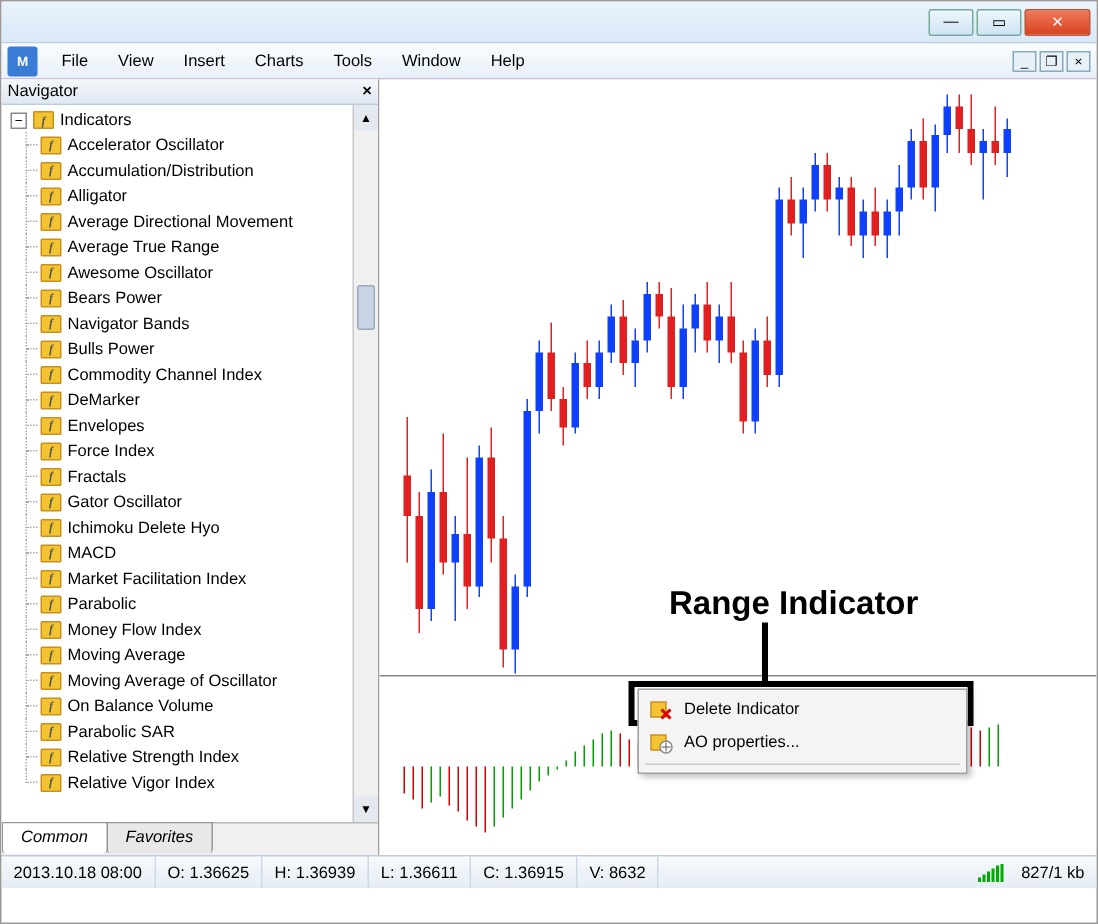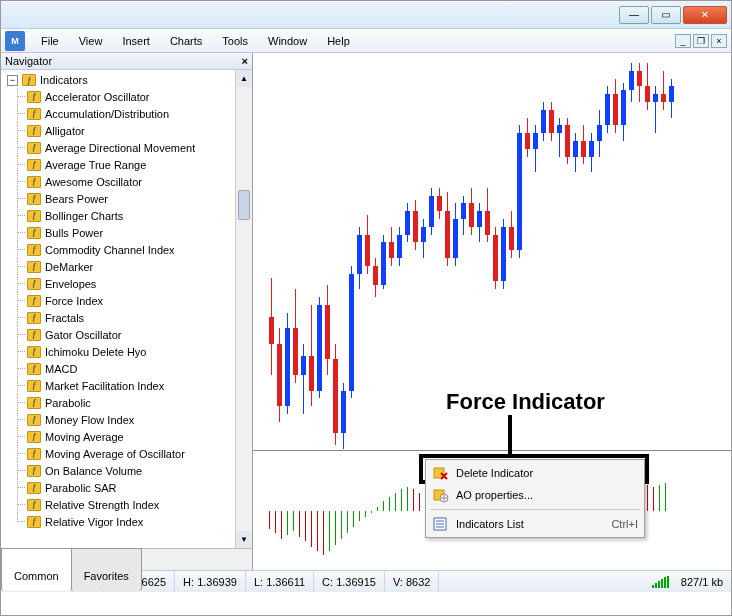--- a/index.html
+++ b/index.html
@@ -27,21 +27,21 @@
   .navhdr .x { margin-left: auto; font-weight: bold; cursor: default; }
   .tree { flex: 1; overflow: hidden; padding: 2px 0 2px 6px; position: relative; }
   .treeroot { display: flex; align-items: center; height: 16px; }
   .treetoggle { width: 11px; height: 11px; border: 1px solid #888; background: #fff; font-size: 9px; line-height: 9px; text-align: center; margin-right: 4px; }
   .fxicon { width: 14px; height: 12px; background: #f4c430; border: 1px solid #c89020; border-radius: 1px; display: inline-flex; align-items: center; justify-content: center; font-size: 8px; font-style: italic; font-weight: bold; color: #555; margin-right: 4px; font-family: serif; }
   .treeitem { display: flex; align-items: center; height: 17px; padding-left: 20px; position: relative; white-space: nowrap; }
   .treeitem::before { content: ''; position: absolute; left: 10px; top: 0; bottom: 0; border-left: 1px dotted #aaa; }
   .treeitem::after { content: ''; position: absolute; left: 10px; top: 8px; width: 8px; border-top: 1px dotted #aaa; }
   .treeitem:last-child::before { height: 9px; }
   .navtabs { height: 22px; display: flex; background: #f0f0f0; border-top: 1px solid #bbb; }
-  .navtab { padding: 21px 12px; border: 1px solid #999; border-bottom: none; background: #fff; margin-right: -1px; border-radius: 0 0 3px 3px; position: relative; top: -1px; }
+  .navtab { padding: 3px 12px; border: 1px solid #999; border-bottom: none; background: #fff; margin-right: -1px; border-radius: 0 0 3px 3px; position: relative; top: -1px; font-style: italic; }
   .navtab.inactive { background: #e8e8e8; }
   .vscroll { position: absolute; right: 0; top: 17px; bottom: 22px; width: 17px; background: #f0f0f0; border-left: 1px solid #ccc; }
   .vscroll .thumb { position: absolute; left: 2px; right: 2px; top: 120px; height: 30px; background: #c8d4e4; border: 1px solid #9ab; border-radius: 2px; }
   .vscroll .arrow { position: absolute; left: 0; right: 0; height: 17px; background: #e4e8ef; display: flex; align-items: center; justify-content: center; font-size: 8px; }
   .vscroll .arrow.up { top: 0; }
   .vscroll .arrow.down { bottom: 0; }
   
   
   .chart { flex: 1; position: relative; background: #fff; overflow: hidden; }
   .candle-area { position: absolute; inset: 0; }
@@ -141,21 +141,21 @@
           <div class="treeitem">
             <span class="fxicon">f</span>
             <span>Awesome Oscillator</span>
           </div>
           <div class="treeitem">
             <span class="fxicon">f</span>
             <span>Bears Power</span>
           </div>
           <div class="treeitem">
             <span class="fxicon">f</span>
-            <span>Bollinger Charts</span>
+            <span>Navigator Bands</span>
           </div>
           <div class="treeitem">
             <span class="fxicon">f</span>
             <span>Bulls Power</span>
           </div>
           <div class="treeitem">
             <span class="fxicon">f</span>
             <span>Commodity Channel Index</span>
           </div>
           <div class="treeitem">
@@ -507,21 +507,21 @@
         <div class="aobar down" style="left: 382px; top: 28px; height: 32px;"></div>
         <div class="aobar down" style="left: 388px; top: 32px; height: 28px;"></div>
         <div class="aobar down" style="left: 394px; top: 34px; height: 26px;"></div>
         <div class="aobar down" style="left: 400px; top: 36px; height: 24px;"></div>
         <div class="aobar up" style="left: 406px; top: 34px; height: 26px;"></div>
         <div class="aobar up" style="left: 412px; top: 32px; height: 28px;"></div>
       </div>
   </div>
 </div>
 
-<div class="annotation" style="left:445px; top:388px;">Force Indicator</div>
+<div class="annotation" style="left:445px; top:388px;">Range Indicator</div>
 <div class="annoline" style="left:507px; top:414px; width:4px; height:42px;"></div>
 <div class="annobox" style="left:418px; top:453px; width:230px; height:30px;"></div>
 
 <div class="ctxmenu" style="left:424px; top:458px;">
   <div class="ctxitem">
     <span class="ctxicon">
       <svg viewBox="0 0 16 16">
           <rect x="1" y="3" width="10" height="10" fill="#f4c430" stroke="#c89020"></rect>
           <path d="M8 8l6 6M14 8l-6 6" stroke="#d00" stroke-width="2"></path>
         </svg>
@@ -532,30 +532,20 @@
     <span class="ctxicon">
       <svg viewBox="0 0 16 16">
           <rect x="1" y="3" width="10" height="10" fill="#f4c430" stroke="#c89020"></rect>
           <circle cx="11" cy="11" r="4" fill="#fff" stroke="#888"></circle>
           <path d="M11 8v6M8 11h6" stroke="#888"></path>
         </svg>
     </span>
     <span>AO properties...</span>
   </div>
   <div class="ctxsep"></div>
-  <div class="ctxitem">
-    <span class="ctxicon">
-      <svg viewBox="0 0 16 16">
-          <rect x="1" y="2" width="12" height="12" fill="#fff" stroke="#46a"></rect>
-          <path d="M3 5h8M3 8h8M3 11h8" stroke="#46a"></path>
-        </svg>
-    </span>
-    <span>Indicators List</span>
-    <span class="ctxshort">Ctrl+I</span>
-  </div>
 </div>
 
 <div class="status">
   <div class="cell">2013.10.18 08:00</div>
   <div class="cell">O: 1.36625</div>
   <div class="cell">H: 1.36939</div>
   <div class="cell">L: 1.36611</div>
   <div class="cell">C: 1.36915</div>
   <div class="cell">V: 8632</div>
   <div class="spacer"></div>

